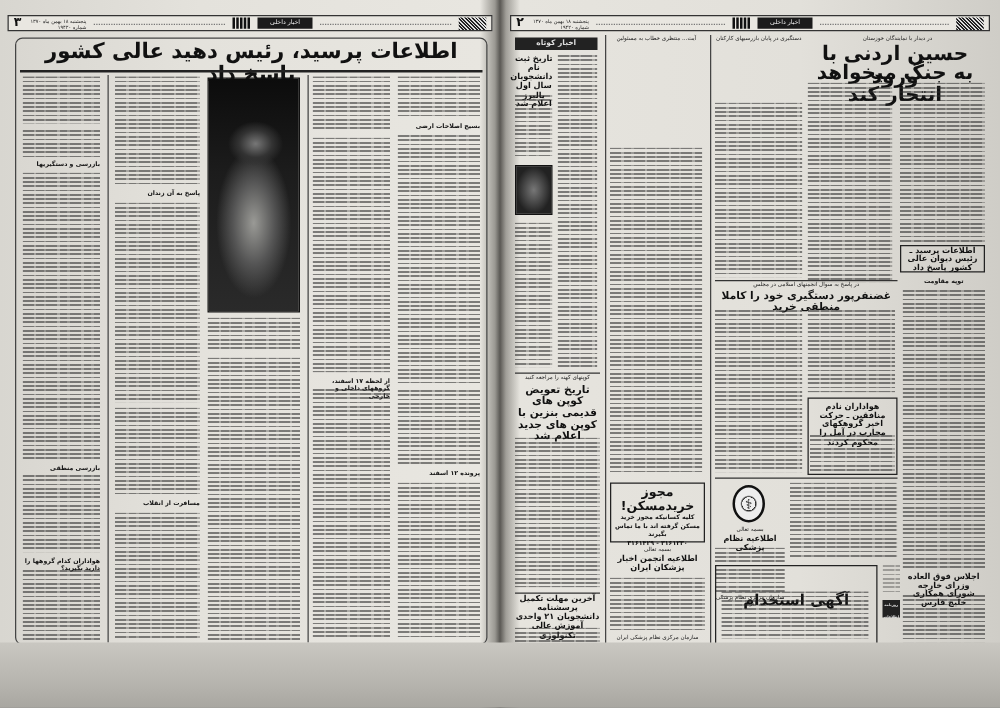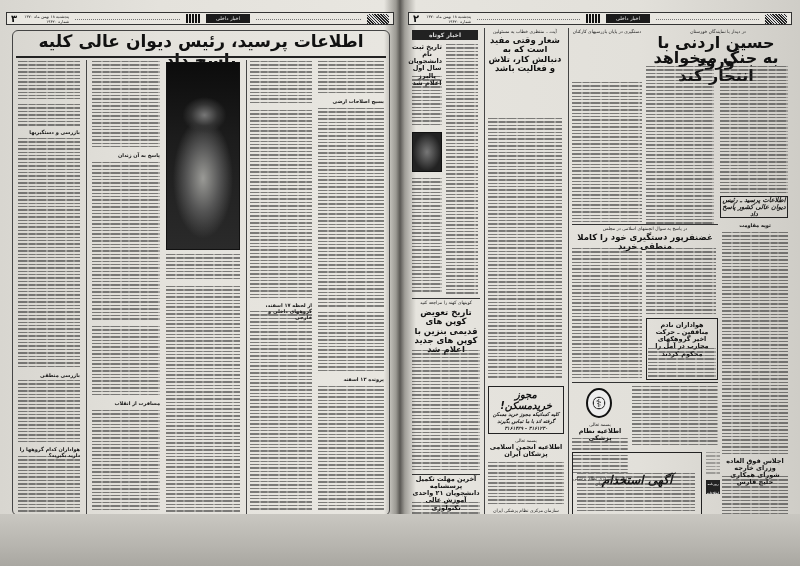--- a/index.html
+++ b/index.html
@@ -35,21 +35,21 @@
   
   .txt { position: absolute; background:
       repeating-linear-gradient(180deg, rgba(40,40,40,0.62) 0 1.4px, transparent 1.4px 3.4px);
     -webkit-mask: repeating-linear-gradient(90deg, #000 0 9px, rgba(0,0,0,0.55) 9px 11px, #000 11px 17px, rgba(0,0,0,0.7) 17px 19px);
     opacity: 0.9; }
   .txt.light { opacity: 0.55; }
   .sub { position: absolute; font-size: 5px; font-weight: bold; color: #111; direction: rtl; text-align: right; }
 
   .rule-v { position: absolute; width: 1px; background: #444; }
   .rule-h { position: absolute; height: 1px; background: #333; }
-  .box { position: absolute; border: 1.5px solid #222; font-style: italic; }
+  .box { position: absolute; border: 1.5px solid #222; }
   .frame { position: absolute; border: 1px solid #444; border-radius: 6px; }
 
   .photo { position: absolute; background:
      radial-gradient(ellipse 22px 18px at 52% 28%, #777 0%, #333 60%, transparent 100%),
      radial-gradient(ellipse 30px 60px at 50% 62%, #9a9a96 0%, #555 55%, transparent 100%),
      linear-gradient(180deg, #0c0c0c, #1c1c1c 40%, #2a2a2a); border: 1px solid #111; }
   .smallphoto { position: absolute; background: radial-gradient(ellipse at center, #777 0%, #222 70%); border: 1px solid #111; }
   .emblem { position: absolute; border-radius: 50%; border: 2px solid #111; background: radial-gradient(circle, #eee 30%, #222 32%, #eee 40%); display: flex; align-items: center; justify-content: center; font-size: 11px; color: #111; }
 
   .dark-banner { position: absolute; background: #222; color: #ddd; font-size: 6px; font-weight: bold; direction: rtl; text-align: center; line-height: 9px; }
@@ -72,21 +72,21 @@
         <i></i>
         <i></i>
         <i></i>
       </span>
     <span class="sect">اخبار داخلی</span>
     <span class="dots"></span>
     <span class="logo"></span>
   </div>
 
   <div class="frame" style="left:6px;top:24px;width:378px;height:486px;"></div>
-  <div class="hl big" style="left:20px;top:26px;width:350px;">اطلاعات پرسید، رئیس دیوان عالی کلیه پاسخ داد</div>
+  <div class="hl big" style="left:20px;top:26px;width:350px;">اطلاعات پرسید، رئیس دهید عالی کشور پاسخ داد</div>
   <div class="rule-h" style="left:10px;top:50px;width:370px;height:2px;background:#222;"></div>
 
   <div class="txt" style="left:12px;top:55px;width:62px;height:38px;"></div>
   <div class="txt" style="left:12px;top:98px;width:62px;height:22px;"></div>
   <div class="sub" style="left:12px;top:123px;width:62px;">بازرسی و دستگیریها</div>
   <div class="txt" style="left:12px;top:132px;width:62px;height:230px;"></div>
   <div class="sub" style="left:12px;top:366px;width:62px;">بازرسی منطقی</div>
   <div class="txt" style="left:12px;top:374px;width:62px;height:62px;"></div>
   <div class="sub" style="left:12px;top:440px;width:62px;">هواداران کدام گروهها را دارید بگیرید؟</div>
   <div class="txt" style="left:12px;top:450px;width:62px;height:56px;"></div>
@@ -147,30 +147,29 @@
   <div class="kicker" style="left:4px;top:294px;width:68px;">کوپنهای کهنه را مراجعه کنید</div>
   <div class="hl sm" style="left:4px;top:302px;width:68px;">تاریخ تعویض کوپن های قدیمی بنزین با کوپن های جدید اعلام شد</div>
   <div class="txt" style="left:4px;top:344px;width:68px;height:120px;"></div>
   <div class="rule-h" style="left:4px;top:468px;width:68px;"></div>
   <div class="hl xs" style="left:4px;top:470px;width:68px;">آخرین مهلت تکمیل پرسشنامه دانشجویان ۲۱ واحدی آموزش عالی تکنولوژی</div>
   <div class="txt" style="left:4px;top:496px;width:68px;height:14px;"></div>
 
   <div class="rule-v" style="left:76px;top:22px;height:488px;"></div>
 
   <div class="kicker" style="left:80px;top:23px;width:74px;">آیت... منتظری خطاب به مسئولین</div>
-  <div class="hl sm" style="left:80px;top:30px;width:74px;">شعار وقتی مفید است که به دنبالش کار، تلاش و فعالیت باشد</div>
   <div class="txt" style="left:80px;top:112px;width:74px;height:262px;"></div>
 
   <div class="box" style="left:80px;top:380px;width:76px;height:48px;padding:2px;">
     <div class="ad-title">مجوز خریدمسکن!</div>
     <div class="ad-text">کلیه کسانیکه مجوز خرید مسکن گرفته اند با ما تماس بگیرند</div>
     <div class="ad-text">۳۱۶۱۲۳۰ - ۳۱۶۱۴۲۹</div>
   </div>
   <div class="kicker" style="left:80px;top:432px;width:76px;">بسمه تعالی</div>
-  <div class="hl xs" style="left:80px;top:438px;width:76px;">اطلاعیه انجمن اسلامی پزشکان ایران</div>
+  <div class="hl xs" style="left:80px;top:438px;width:76px;">اطلاعیه انجمن اخبار پزشکان ایران</div>
   <div class="txt" style="left:80px;top:456px;width:76px;height:42px;"></div>
   <div class="kicker" style="left:80px;top:502px;width:76px;">سازمان مرکزی نظام پزشکی ایران</div>
 
   <div class="rule-v" style="left:160px;top:22px;height:488px;"></div>
 
   <div class="kicker" style="left:164px;top:23px;width:70px;">دستگیری در پایان بازرسیهای کارکنان</div>
   <div class="txt" style="left:164px;top:76px;width:70px;height:140px;"></div>
 
   <div class="kicker" style="left:240px;top:23px;width:140px;">در دیدار با نمایندگان خوزستان</div>
   <div class="hl md" style="left:236px;top:28px;width:144px;">حسین اردنی با ورود</div>

